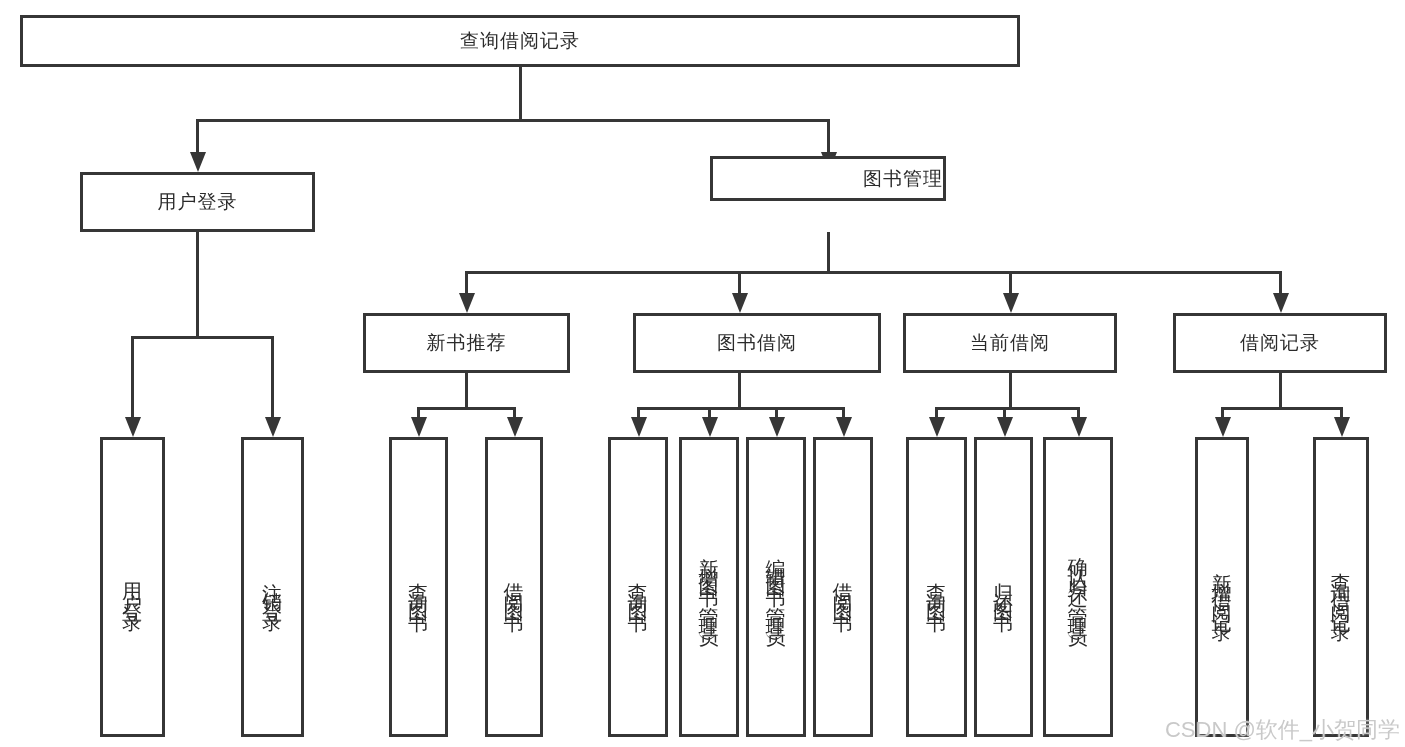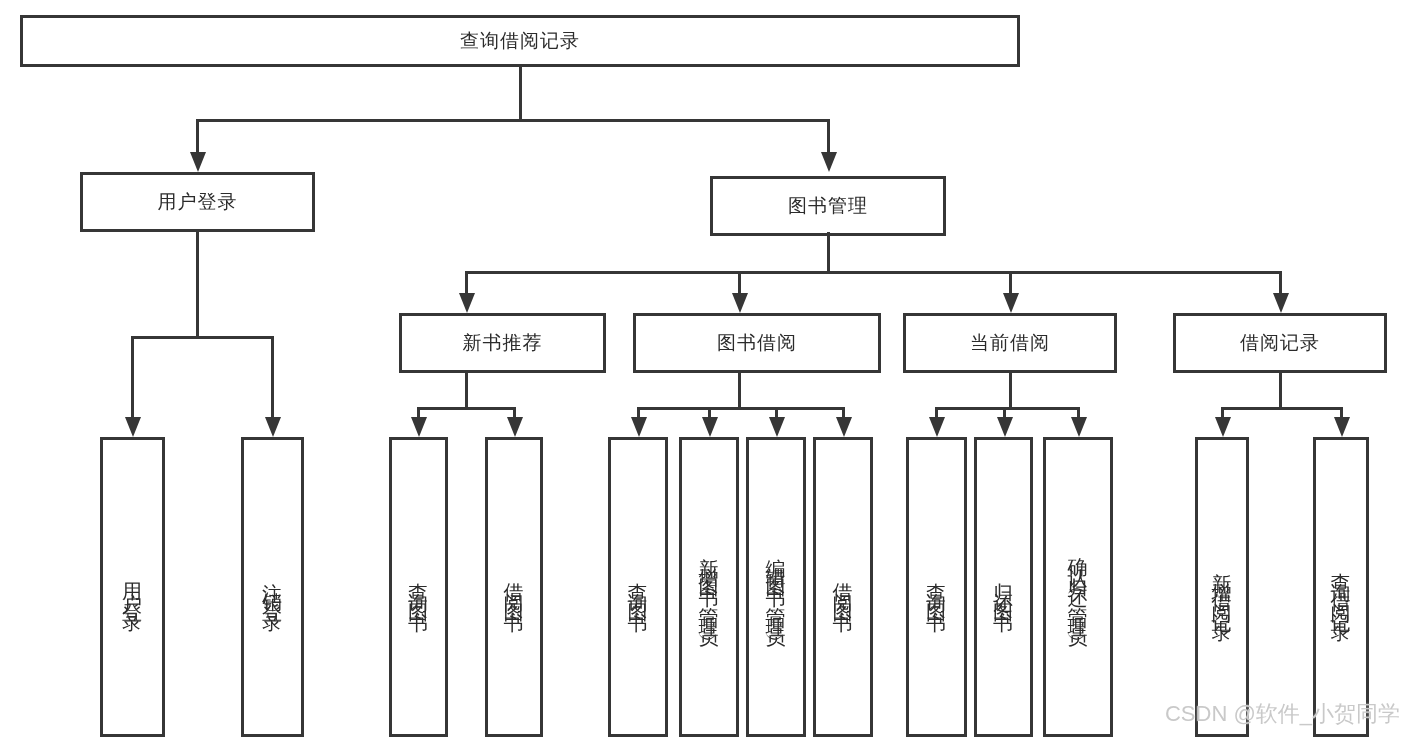--- a/index.html
+++ b/index.html
@@ -44,21 +44,21 @@
     position:absolute;
     top:100%;left:50%;
     transform:translateX(-50%);
     width:0;height:0;
     border-left:8px solid transparent;
     border-right:8px solid transparent;
     border-top:20px solid var(--line);
   }
   .watermark{
     position:absolute;
-    right:5px;bottom:18px;
+    right:5px;bottom:2px;
     font-size:22px;
     color:var(--watermark);
     text-shadow:0 0 2px rgba(255,255,255,.8);
     z-index:5;
     white-space:nowrap;
   }
 </style>
 </head>
 <body>
 
@@ -69,37 +69,37 @@
   </div>
 
   <div class="vline" style="left:519px;top:67px;height:53px;"></div>
   <div class="hline" style="left:196px;top:119px;width:634px;"></div>
   <div class="arrow" style="left:196px;top:119px;height:33px;"></div>
   <div class="arrow" style="left:827px;top:119px;height:33px;"></div>
 
   <div class="box hbox" style="left:80px;top:172px;width:235px;height:60px;">
     <span>用户登录</span>
   </div>
-  <div class="box hbox" style="left:710px;top:176px;width:236px;height:60px;">
+  <div class="box hbox" style="left:710px;top:156px;width:236px;height:45px;justify-content:flex-end;">
     <span>图书管理</span>
   </div>
 
   <div class="vline" style="left:196px;top:232px;height:105px;"></div>
   <div class="hline" style="left:131px;top:336px;width:143px;"></div>
   <div class="arrow" style="left:131px;top:336px;height:81px;"></div>
   <div class="arrow" style="left:271px;top:336px;height:81px;"></div>
 
   <div class="vline" style="left:827px;top:232px;height:41px;"></div>
   <div class="hline" style="left:465px;top:271px;width:817px;"></div>
   <div class="arrow" style="left:465px;top:271px;height:22px;"></div>
   <div class="arrow" style="left:738px;top:271px;height:22px;"></div>
   <div class="arrow" style="left:1009px;top:271px;height:22px;"></div>
   <div class="arrow" style="left:1279px;top:271px;height:22px;"></div>
 
-  <div class="box hbox" style="left:363px;top:313px;width:207px;height:60px;margin-left:36px;">
+  <div class="box hbox" style="left:363px;top:313px;width:207px;height:60px;">
     <span>新书推荐</span>
   </div>
   <div class="box hbox" style="left:633px;top:313px;width:248px;height:60px;">
     <span>图书借阅</span>
   </div>
   <div class="box hbox" style="left:1173px;top:313px;width:214px;height:60px;">
     <span>借阅记录</span>
   </div>
   <div class="box hbox" style="left:903px;top:313px;width:214px;height:60px;">
     <span>当前借阅</span>

